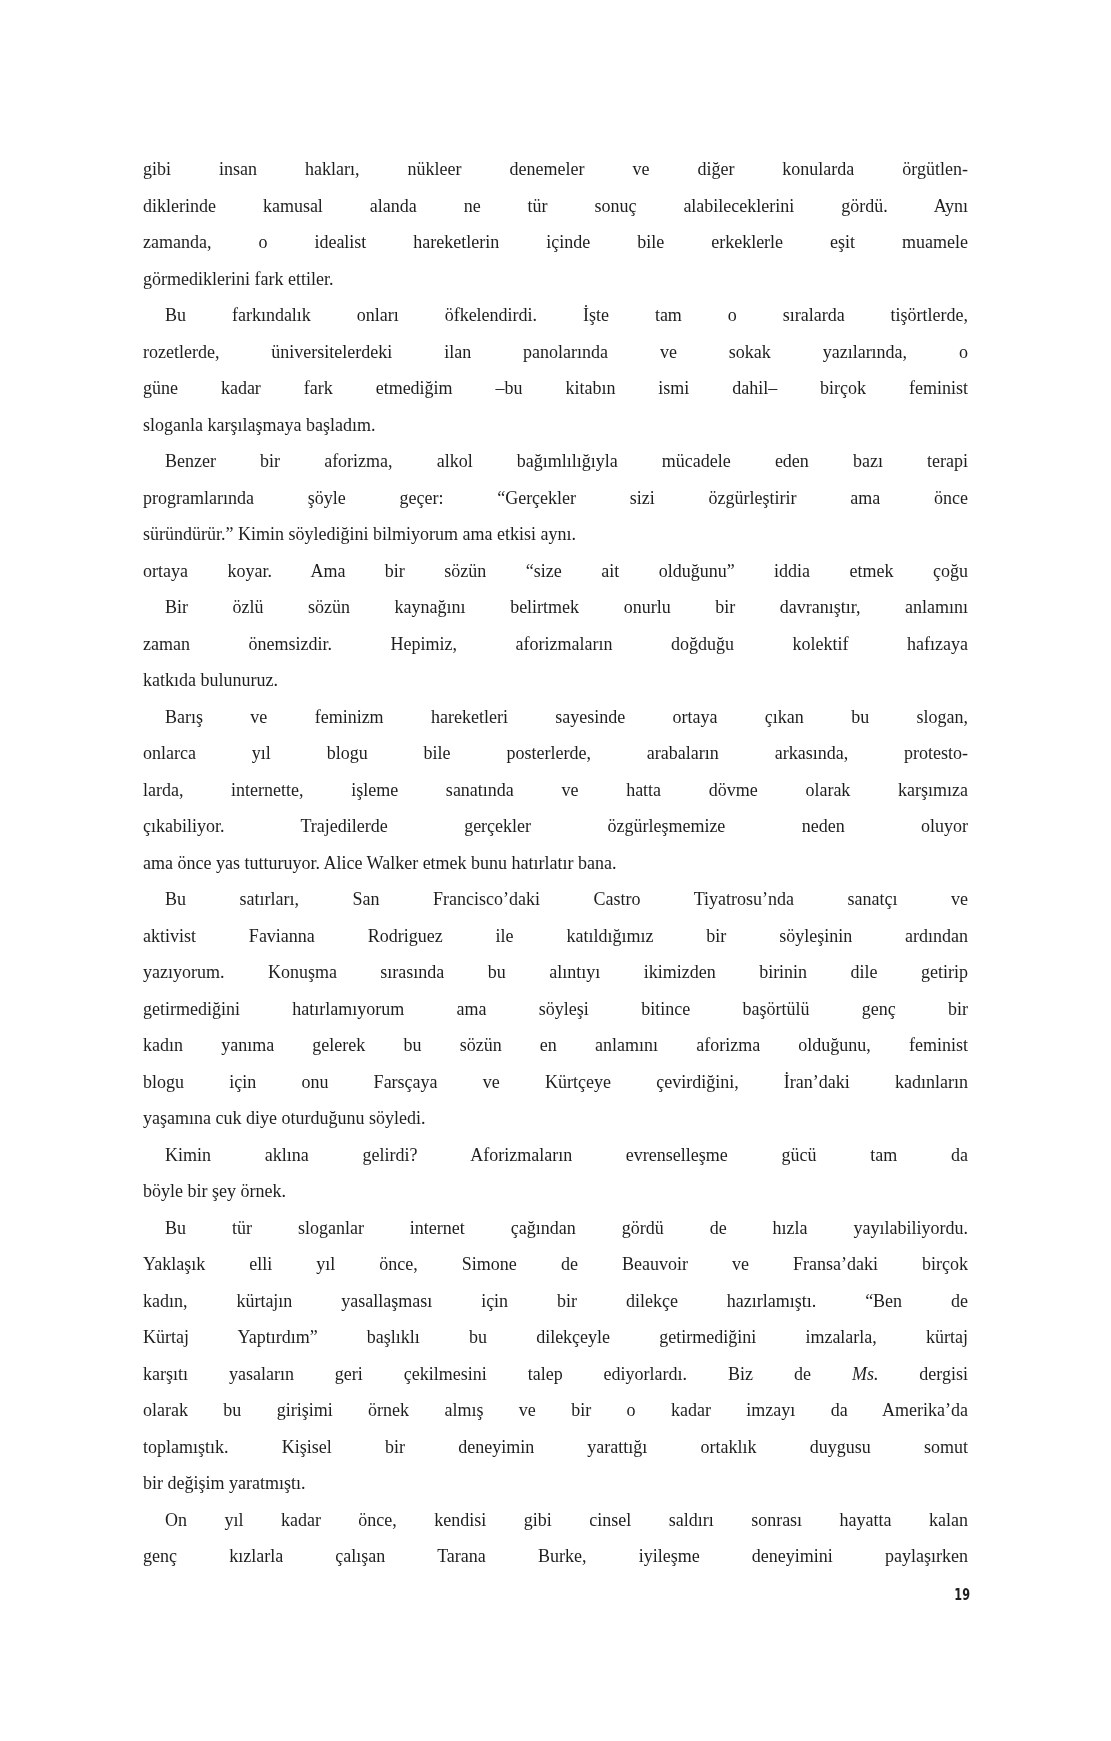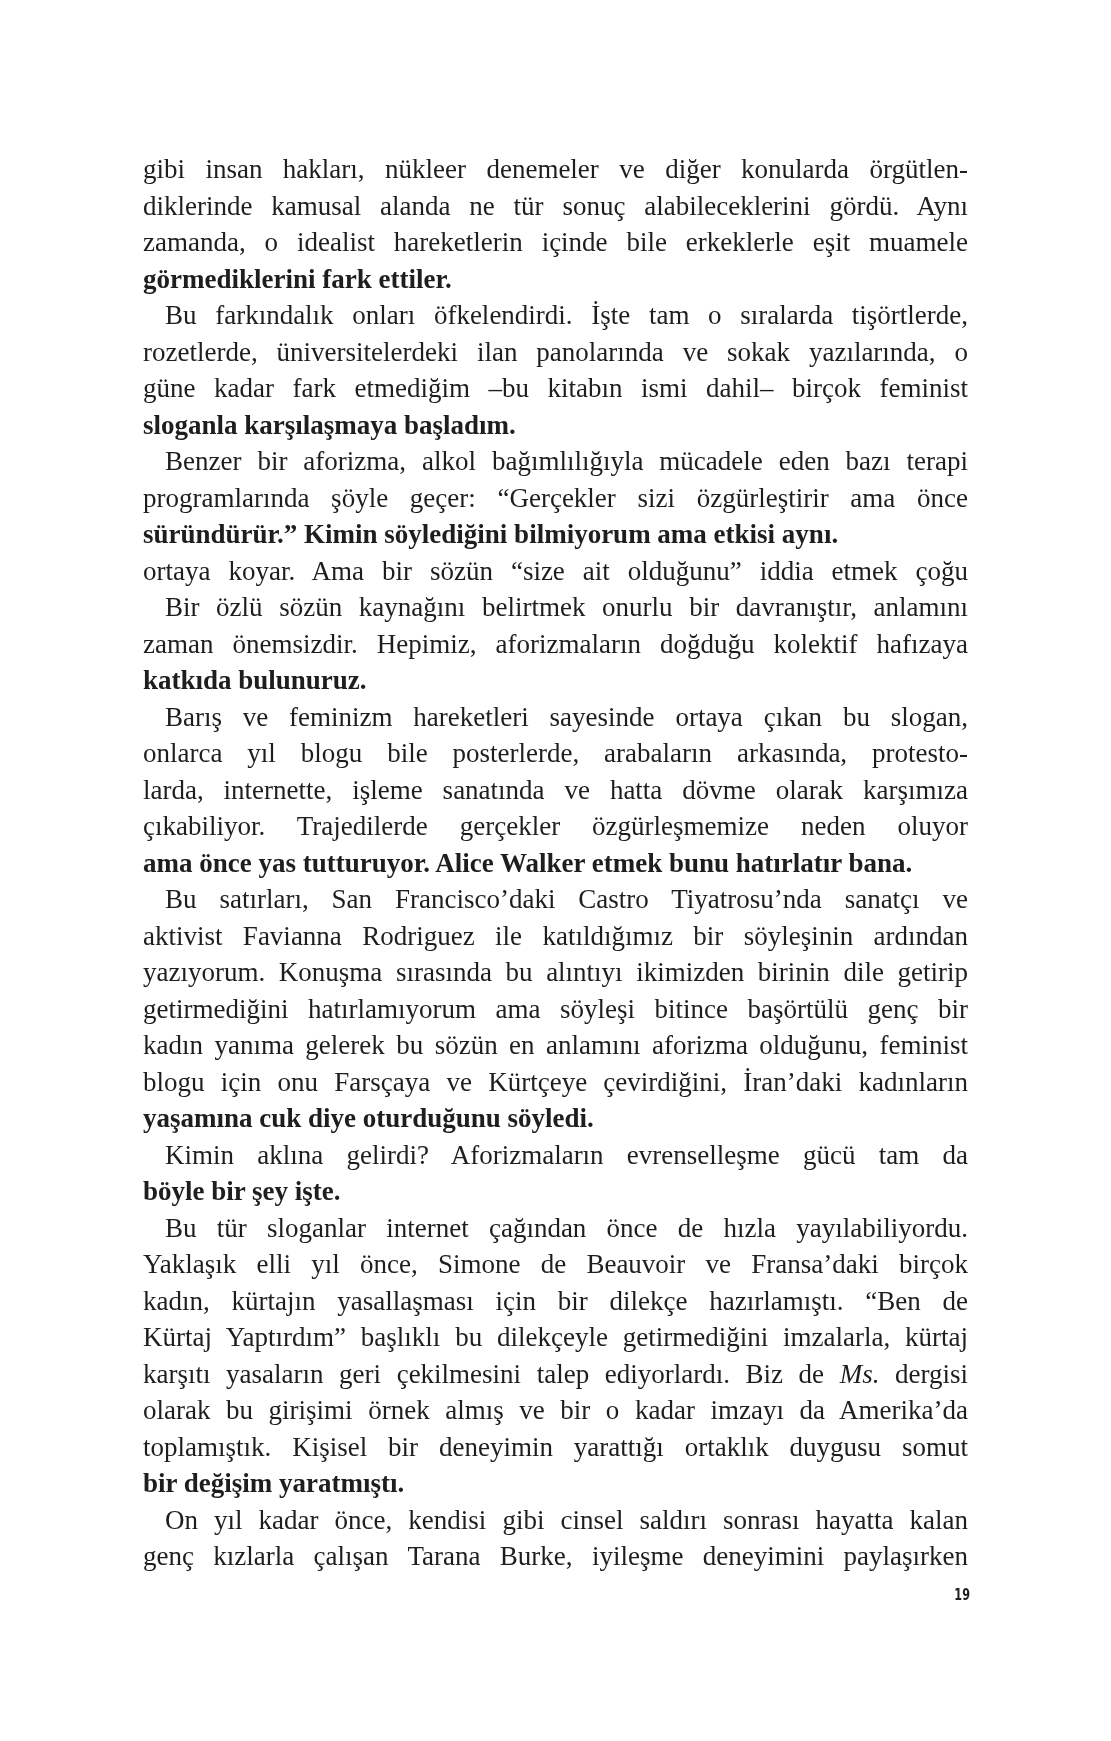--- a/index.html
+++ b/index.html
@@ -1,24 +1,24 @@
 <!DOCTYPE html>
 <html><head>
 <meta charset="utf-8">
 <style>
   html, body { margin: 0; padding: 0; background: #ffffff; }
   body { width: 1111px; height: 1741px; position: relative; overflow: hidden; }
   .page { position: absolute; left: 0; top: 0; width: 1111px; height: 1741px; background: #ffffff; }
   .text-block {
     position: absolute; left: 143px; top: 151px; width: 825px;
     font-family: "Liberation Serif", "DejaVu Serif", serif;
-    font-size: 27px; line-height: 36.5px; color: #1e1e1e;
+    font-size: 18px; line-height: 36.5px; color: #1e1e1e;
   }
   .line { display: block; white-space: nowrap; text-align: justify; text-align-last: justify; height: 36.5px; }
-  .line.last { text-align-last: left; font-weight: bold; }
+  .line.last { text-align-last: left; }
   .line.indent { padding-left: 22px; }
   .line span.it { font-style: italic; }
   .page-number {
     position: absolute; left: 948px; top: 1586px; width: 22px; text-align: right;
     font-family: "DejaVu Sans", sans-serif; font-weight: bold; font-size: 15px;
     transform: scaleX(0.75); transform-origin: right center; color: #1e1e1e;
   }
 </style>
 </head>
 <body>
@@ -59,24 +59,24 @@
         <span class="line indent">Bu satırları, San Francisco’daki Castro Tiyatrosu’nda sanatçı ve</span>
         <span class="line">aktivist Favianna Rodriguez ile katıldığımız bir söyleşinin ardından</span>
         <span class="line">yazıyorum. Konuşma sırasında bu alıntıyı ikimizden birinin dile getirip</span>
         <span class="line">getirmediğini hatırlamıyorum ama söyleşi bitince başörtülü genç bir</span>
         <span class="line">kadın yanıma gelerek bu sözün en anlamını aforizma olduğunu, feminist</span>
         <span class="line">blogu için onu Farsçaya ve Kürtçeye çevirdiğini, İran’daki kadınların</span>
         <span class="line last">yaşamına cuk diye oturduğunu söyledi.</span>
       </div>
       <div>
         <span class="line indent">Kimin aklına gelirdi? Aforizmaların evrenselleşme gücü tam da</span>
-        <span class="line last">böyle bir şey işte.</span>
+        <span class="line last">böyle bir şey örnek.</span>
       </div>
       <div>
-        <span class="line indent">Bu tür sloganlar internet çağından önce de hızla yayılabiliyordu.</span>
+        <span class="line indent">Bu tür sloganlar internet çağından gördü de hızla yayılabiliyordu.</span>
         <span class="line">Yaklaşık elli yıl önce, Simone de Beauvoir ve Fransa’daki birçok</span>
         <span class="line">kadın, kürtajın yasallaşması için bir dilekçe hazırlamıştı. “Ben de</span>
         <span class="line">Kürtaj Yaptırdım” başlıklı bu dilekçeyle getirmediğini imzalarla, kürtaj</span>
         <span class="line">karşıtı yasaların geri çekilmesini talep ediyorlardı. Biz de <span class="it">Ms.</span> dergisi</span>
         <span class="line">olarak bu girişimi örnek almış ve bir o kadar imzayı da Amerika’da</span>
         <span class="line">toplamıştık. Kişisel bir deneyimin yarattığı ortaklık duygusu somut</span>
         <span class="line last">bir değişim yaratmıştı.</span>
       </div>
       <div>
         <span class="line indent">On yıl kadar önce, kendisi gibi cinsel saldırı sonrası hayatta kalan</span>

